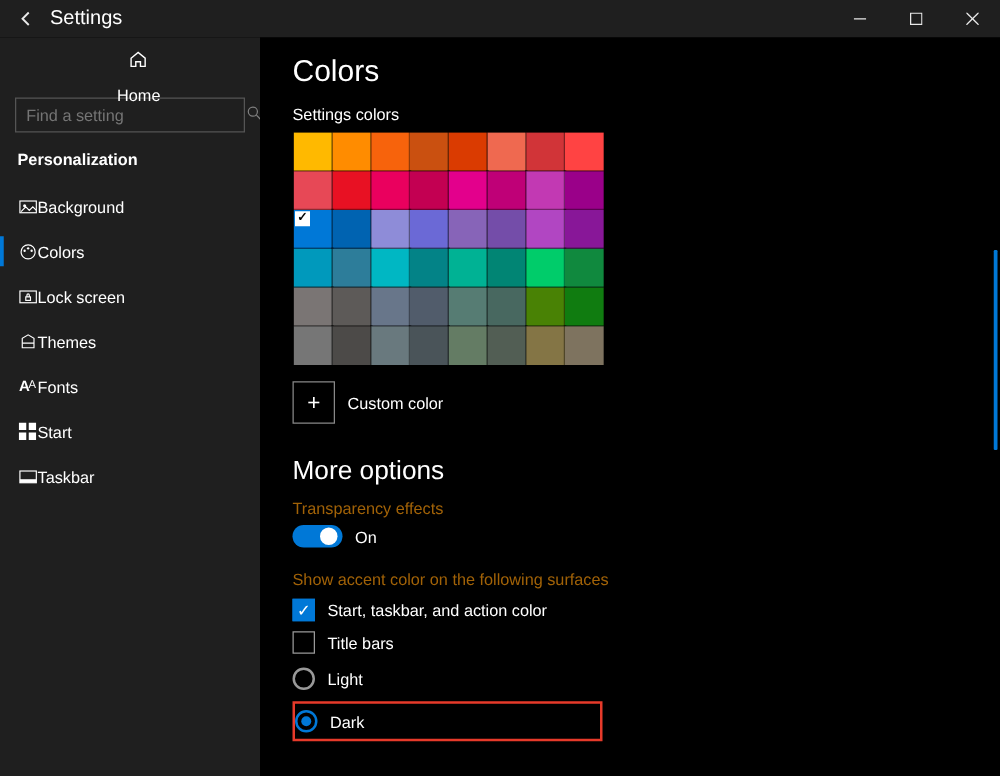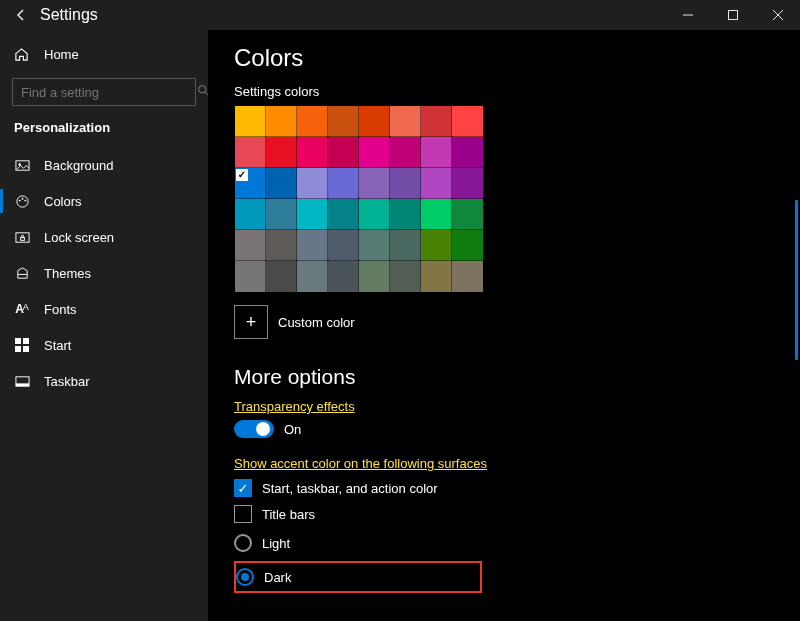--- a/index.html
+++ b/index.html
@@ -71,20 +71,21 @@
   }
 
   
   .home {
     display: flex;
     align-items: center;
     height: 28px;
     padding-left: 14px;
     gap: 14px;
     font-size: 13px;
+    flex-direction: column;
   }
   .home .icon { width:16px; display:flex; }
   .search-wrap {
     margin: 10px 12px 14px 12px;
     height: 28px;
     border: 1px solid #555;
     display: flex;
     align-items: center;
     padding: 0 6px 0 8px;
     background: #1f1f1f;
@@ -103,21 +104,20 @@
   .category {
     font-size: 13px;
     font-weight: 700;
     padding: 0 14px 12px 14px;
   }
   .nav-item {
     display: flex;
     align-items: center;
     height: 36px;
     padding-left: 14px;
-    gap: 14px;
     font-size: 13px;
     position: relative;
   }
   .nav-item.active::before {
     content: "";
     position: absolute;
     left: 0; top: 6px; bottom: 6px;
     width: 3px;
     background: #0078d7;
   }
@@ -161,21 +161,21 @@
   .plus-box {
     width: 34px;
     height: 34px;
     border: 1px solid #888;
     display: flex;
     align-items: center;
     justify-content: center;
     font-size: 18px;
   }
   h2.section { font-size: 21px; font-weight: 400; margin-top: 26px; margin-bottom: 10px; }
-  .sub-label { font-size: 13px; margin-bottom: 6px; color: #fde047; text-decoration: underline; }
+  .sub-label { font-size: 13px; margin-bottom: 6px; color: #a16207; }
 
   .toggle-row { display:flex; align-items:center; gap:10px; margin-bottom:18px; }
   .toggle {
     width: 40px; height: 18px; border-radius: 9px;
     background: #0078d7; position: relative;
   }
   .toggle::after {
     content:""; position:absolute; left:22px; top:2px;
     width:14px; height:14px; background:#fff; border-radius:50%;
   }

